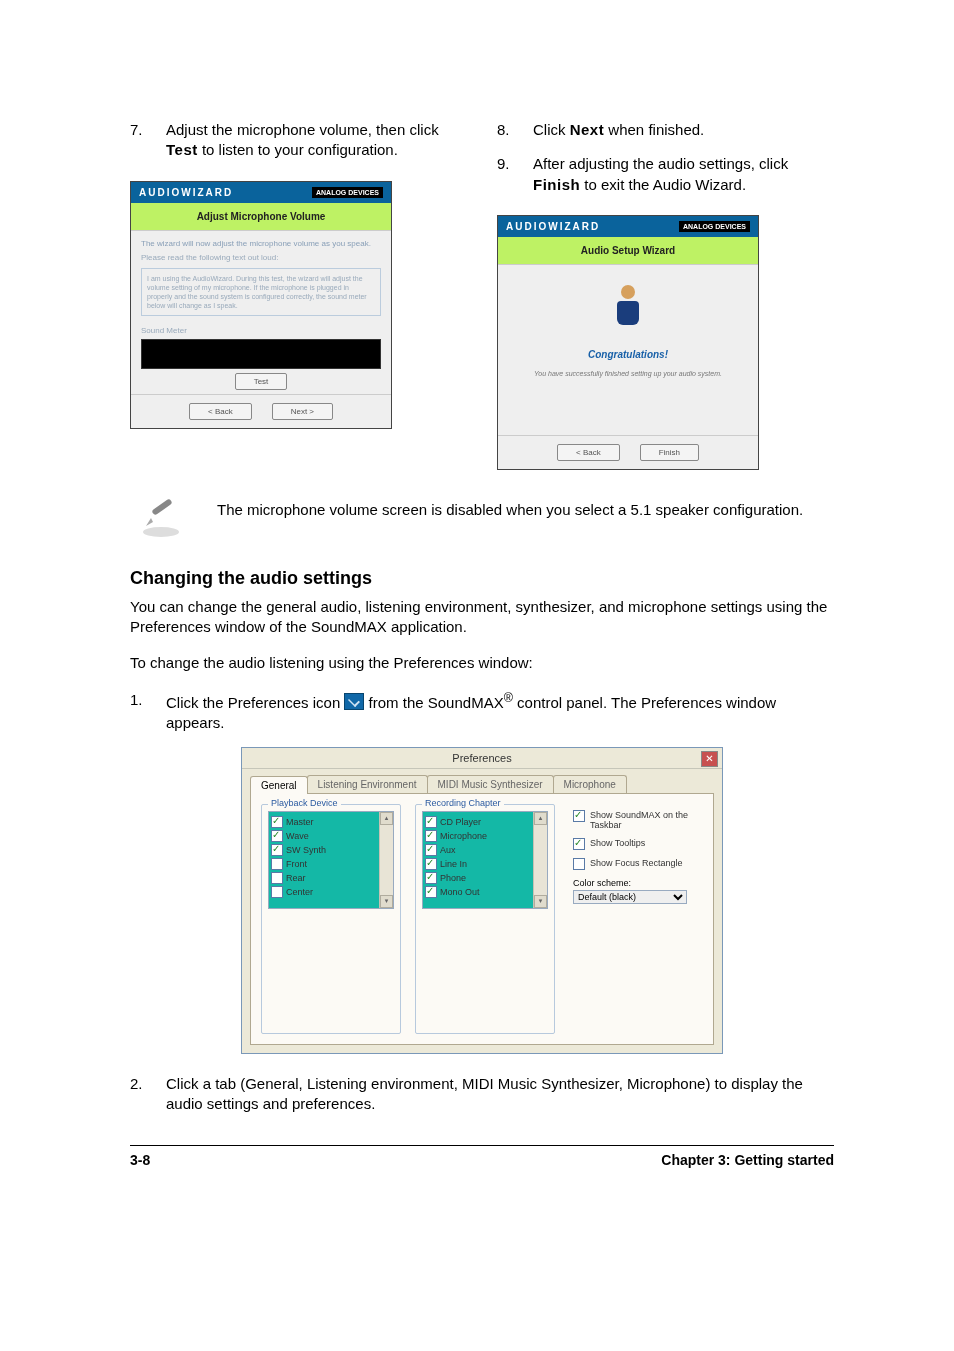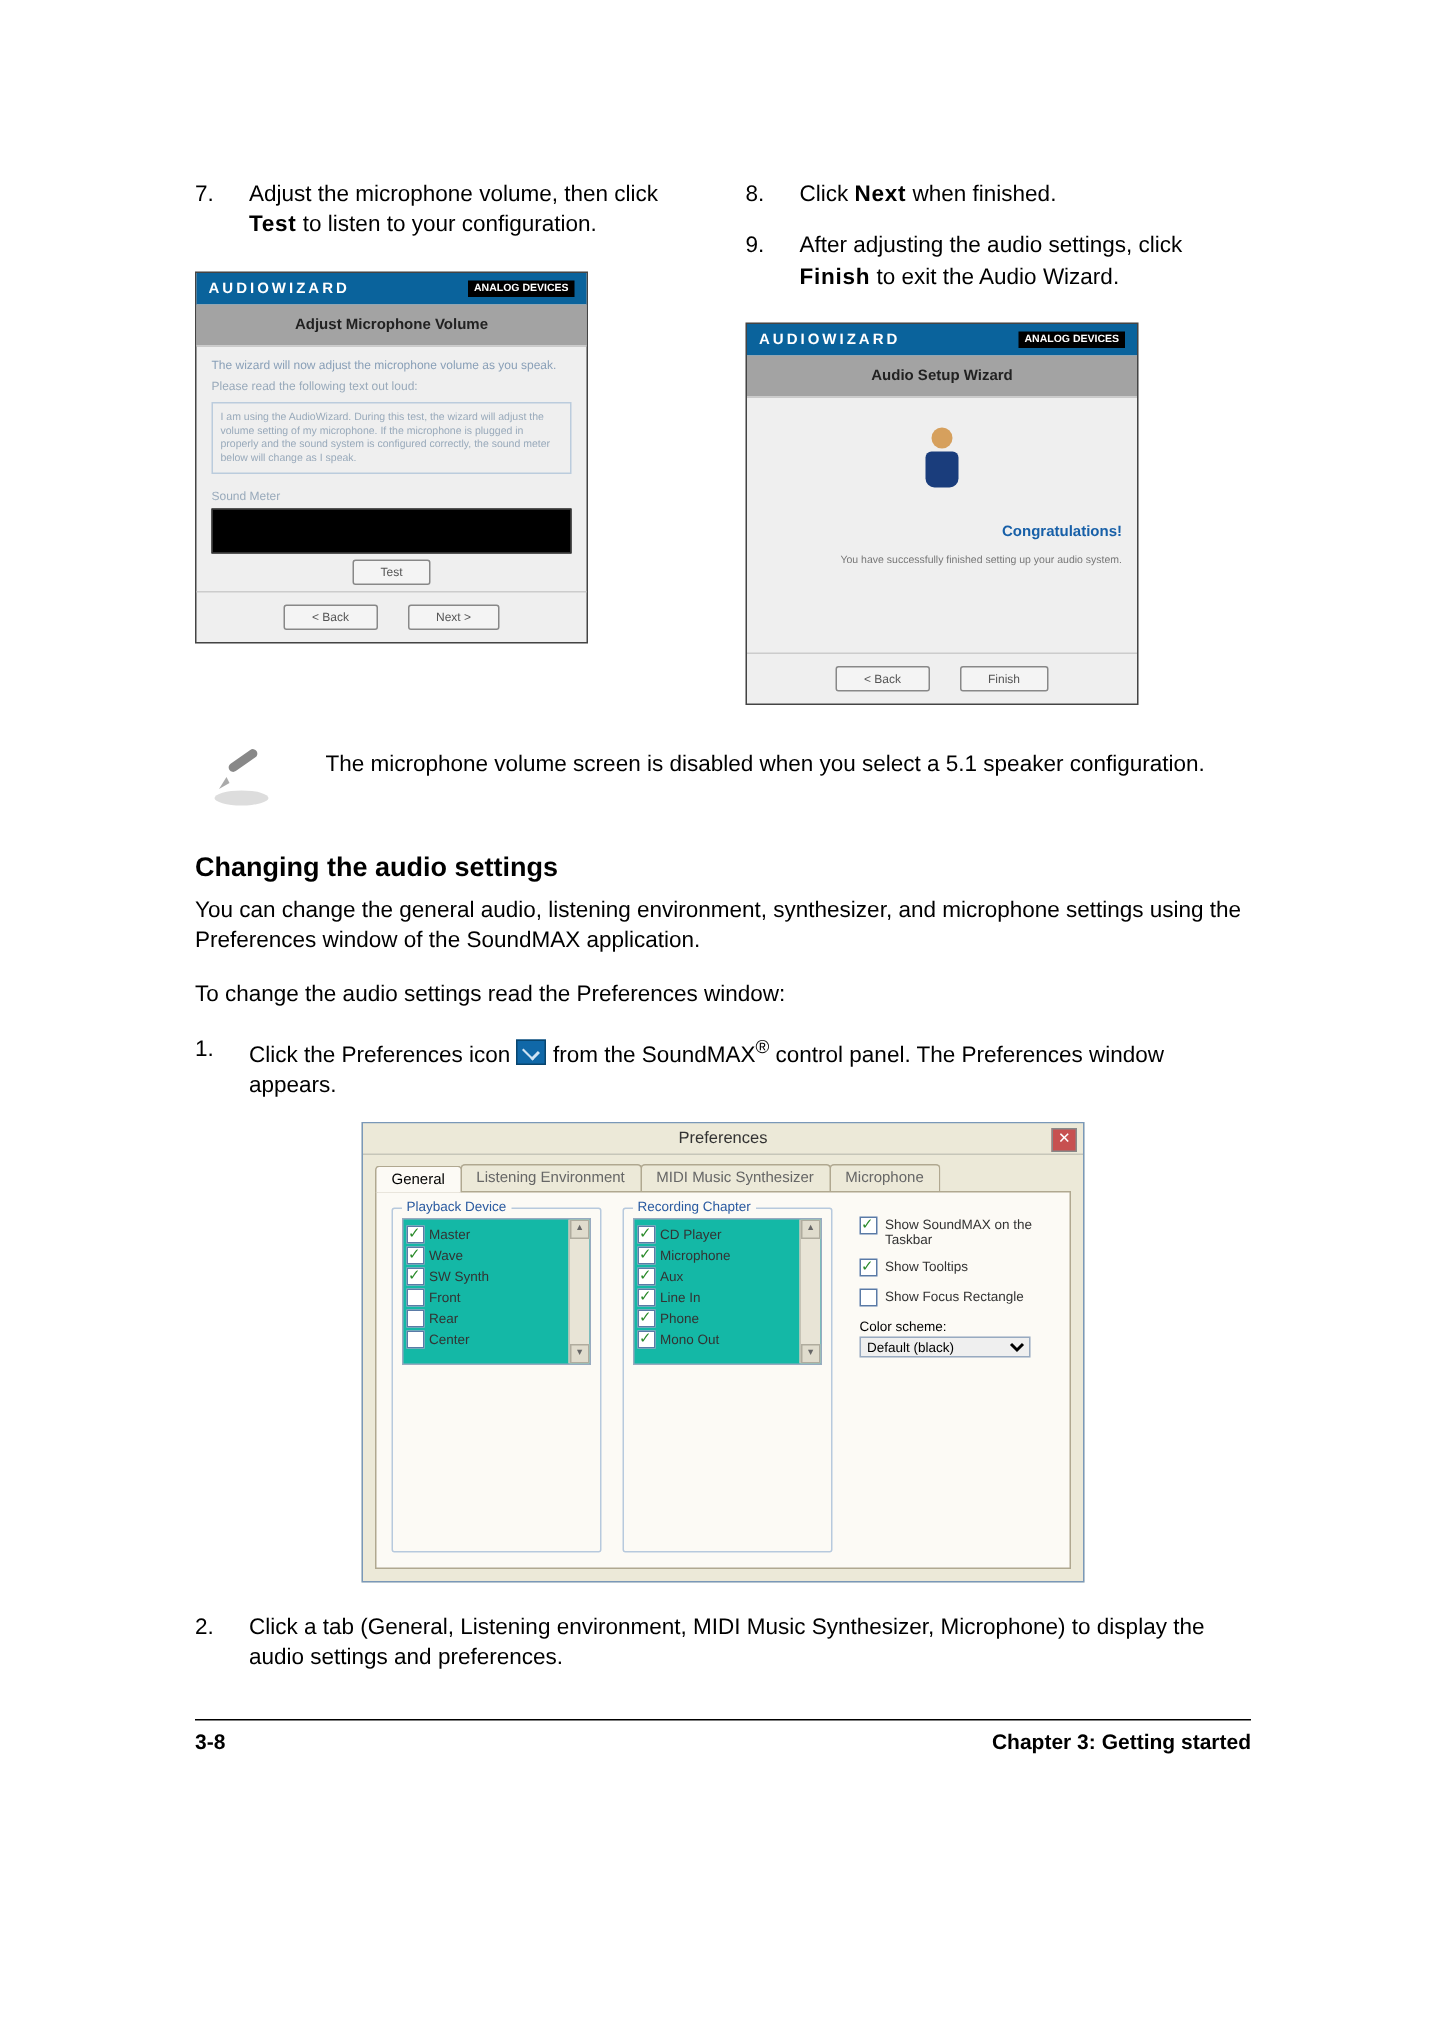--- a/index.html
+++ b/index.html
@@ -61,38 +61,39 @@
     font-weight: bold;
   }
   .dialog .logo-box {
     font-size: 7px;
     letter-spacing: 0;
     background: #000;
     color: #fff;
     padding: 2px 4px;
   }
   .dialog .section-head {
-    background: #a3a3a3;
+    background: #bef264;
     text-align: center;
     padding: 8px;
     font-size: 10px;
     color: #222;
     font-weight: bold;
     border-bottom: 1px solid #ccc;
   }
   .dialog .body {
     padding: 8px 10px;
     font-size: 8px;
     color: #8aa0b8;
     min-height: 140px;
   }
   .dialog .body2 {
     padding: 10px;
-    text-align: right;
+    text-align: center;
     min-height: 150px;
+    font-style: italic;
   }
   .dialog .body2 .person {
     width: 40px;
     height: 50px;
     margin: 10px auto 14px;
     position: relative;
   }
   .person .head {
     width: 14px; height: 14px; border-radius: 50%;
     background: #d6a05d;
@@ -430,21 +431,21 @@
     <svg class="pencil" viewBox="0 0 42 42">
       <ellipse cx="21" cy="34" rx="18" ry="5" fill="#ddd"></ellipse>
       <rect x="11" y="6" width="22" height="6" rx="3" transform="rotate(-35 22 9)" fill="#888"></rect>
       <polygon points="6,28 11,20 13,24" fill="#aaa"></polygon>
     </svg>
     <div class="note-text">The microphone volume screen is disabled when you select a 5.1 speaker configuration.</div>
   </div>
 
   <h2 class="section">Changing the audio settings</h2>
   <p class="body-p">You can change the general audio, listening environment, synthesizer, and microphone settings using the Preferences window of the SoundMAX application.</p>
-  <p class="body-p">To change the audio settings read the Preferences window:</p>
+  <p class="body-p">To change the audio listening using the Preferences window:</p>
 
   <ol class="steps">
     <li>
       <span class="num">1.</span>
       <span class="txt">
         <span>Click the Preferences icon </span><span class="inline-icon"></span><span> from the SoundMAX</span><sup>®</sup><span> control panel. The Preferences window appears.</span>
       </span>
     </li>
   </ol>
 

